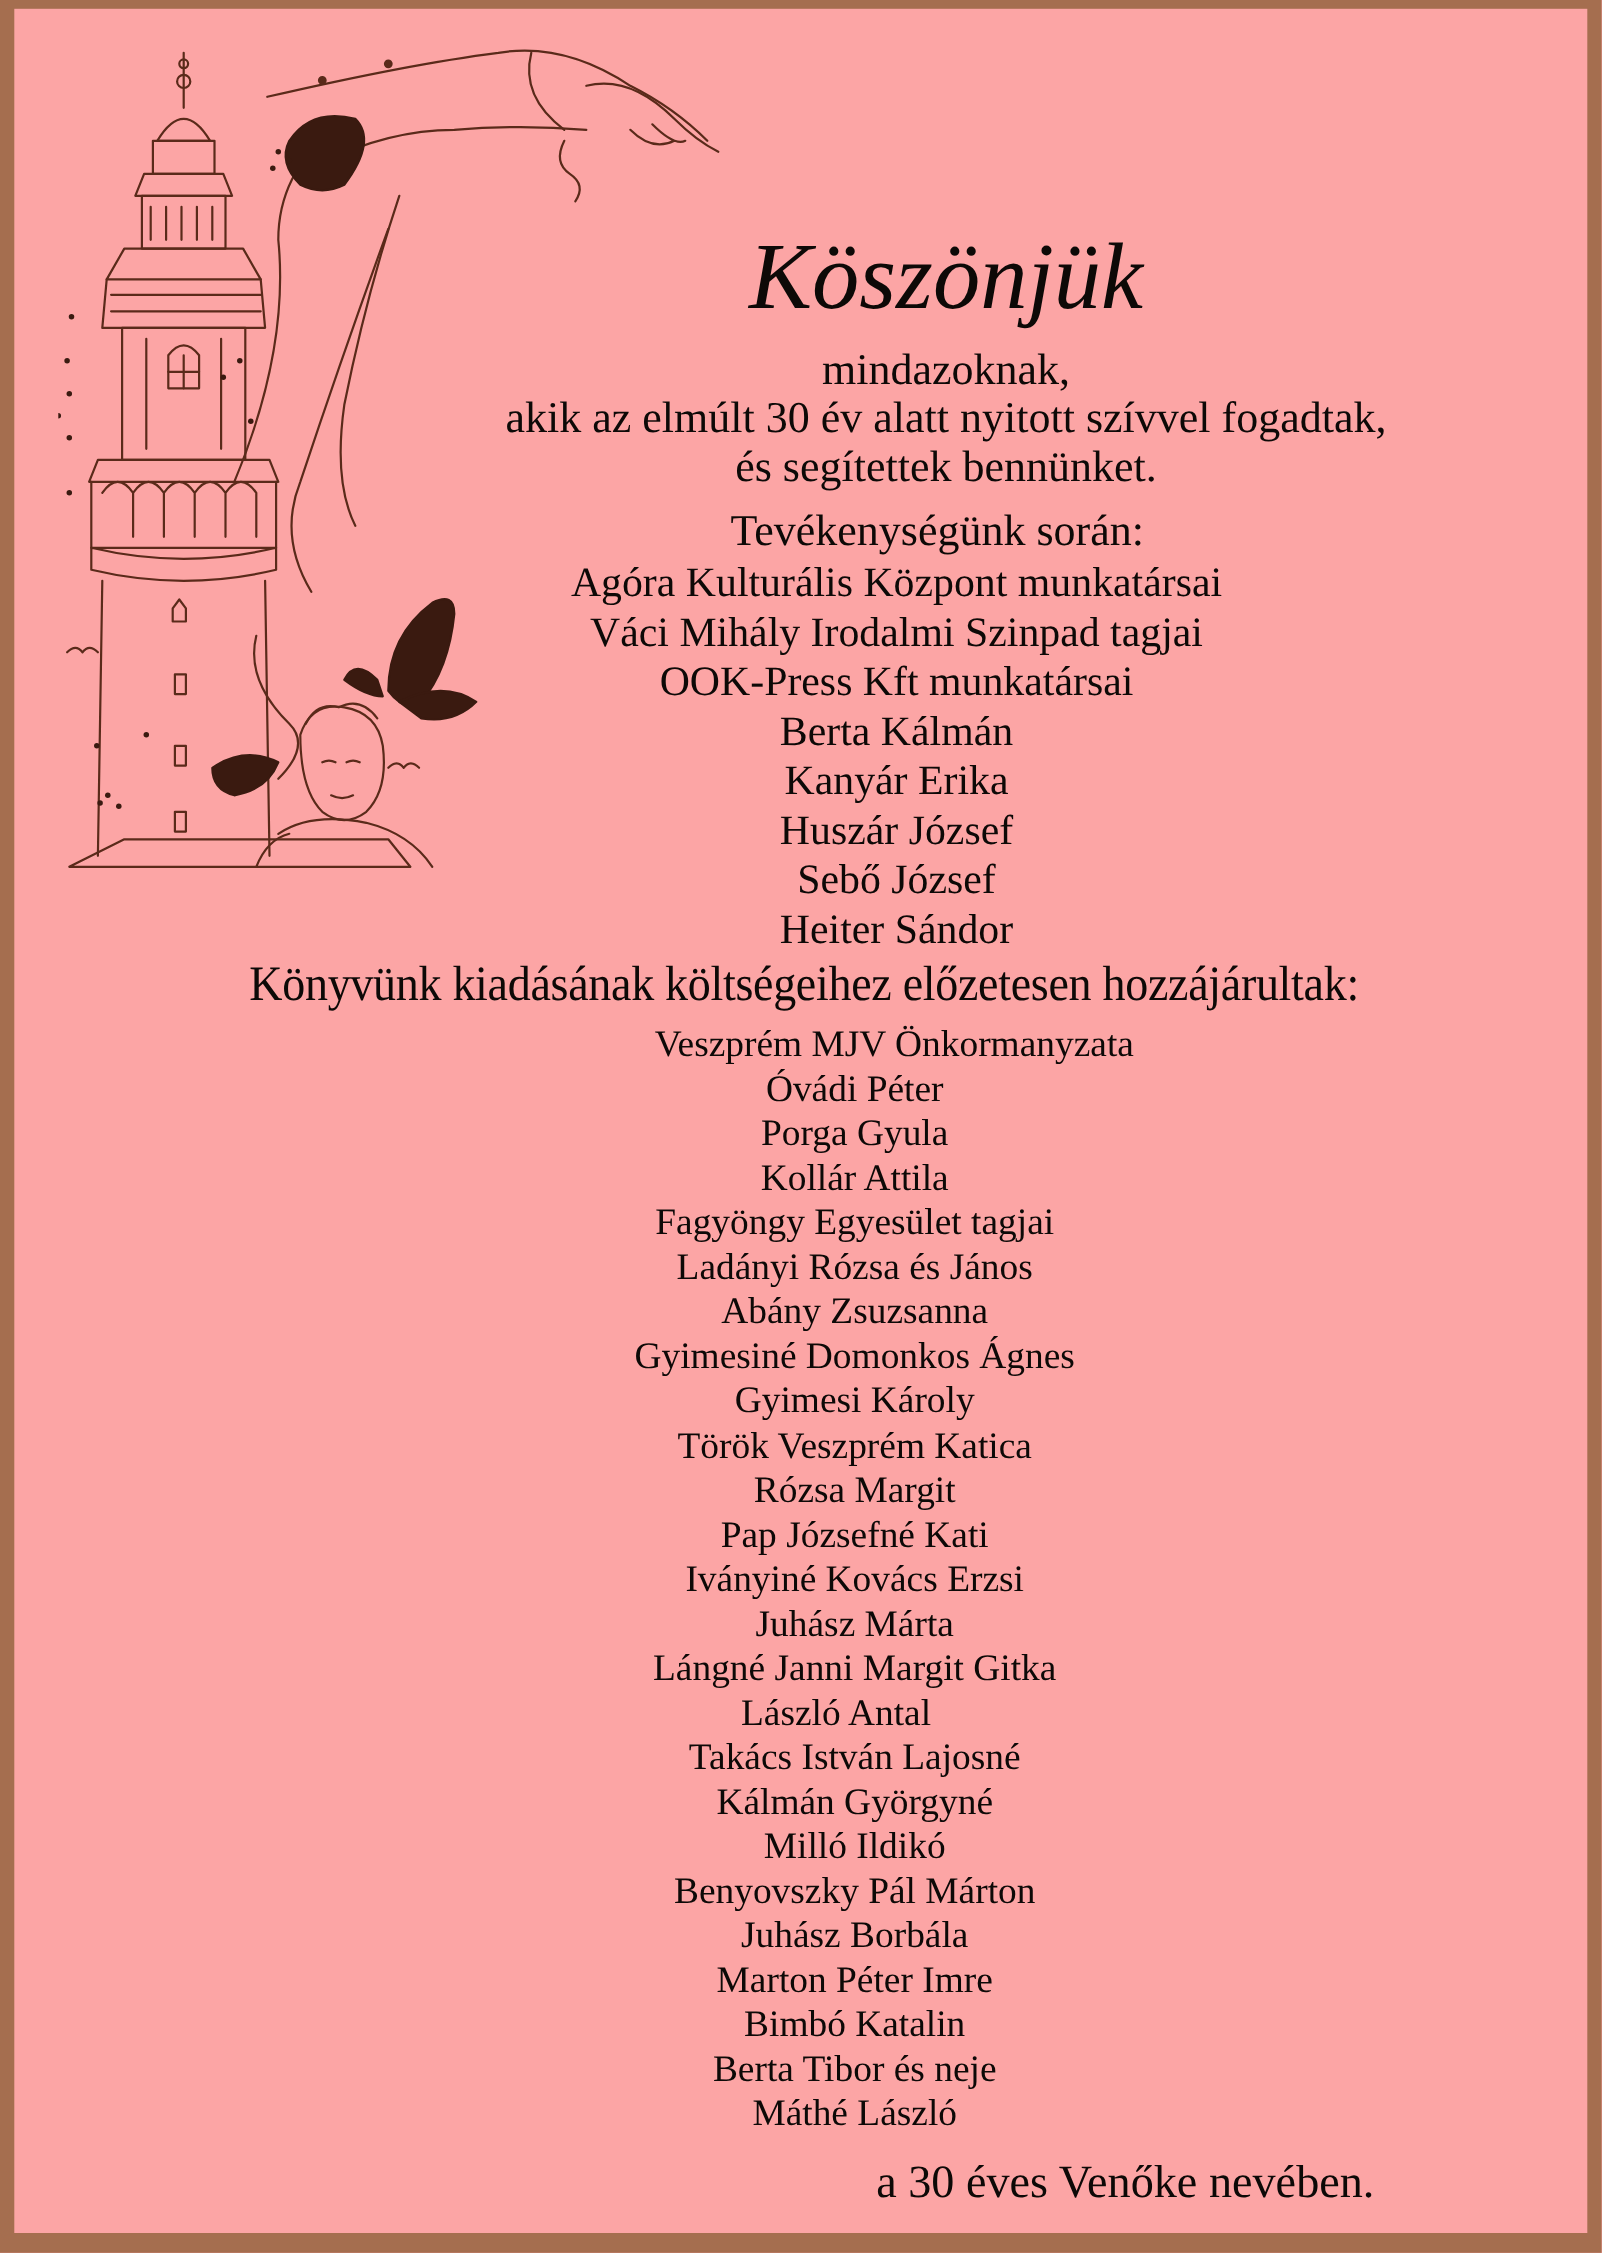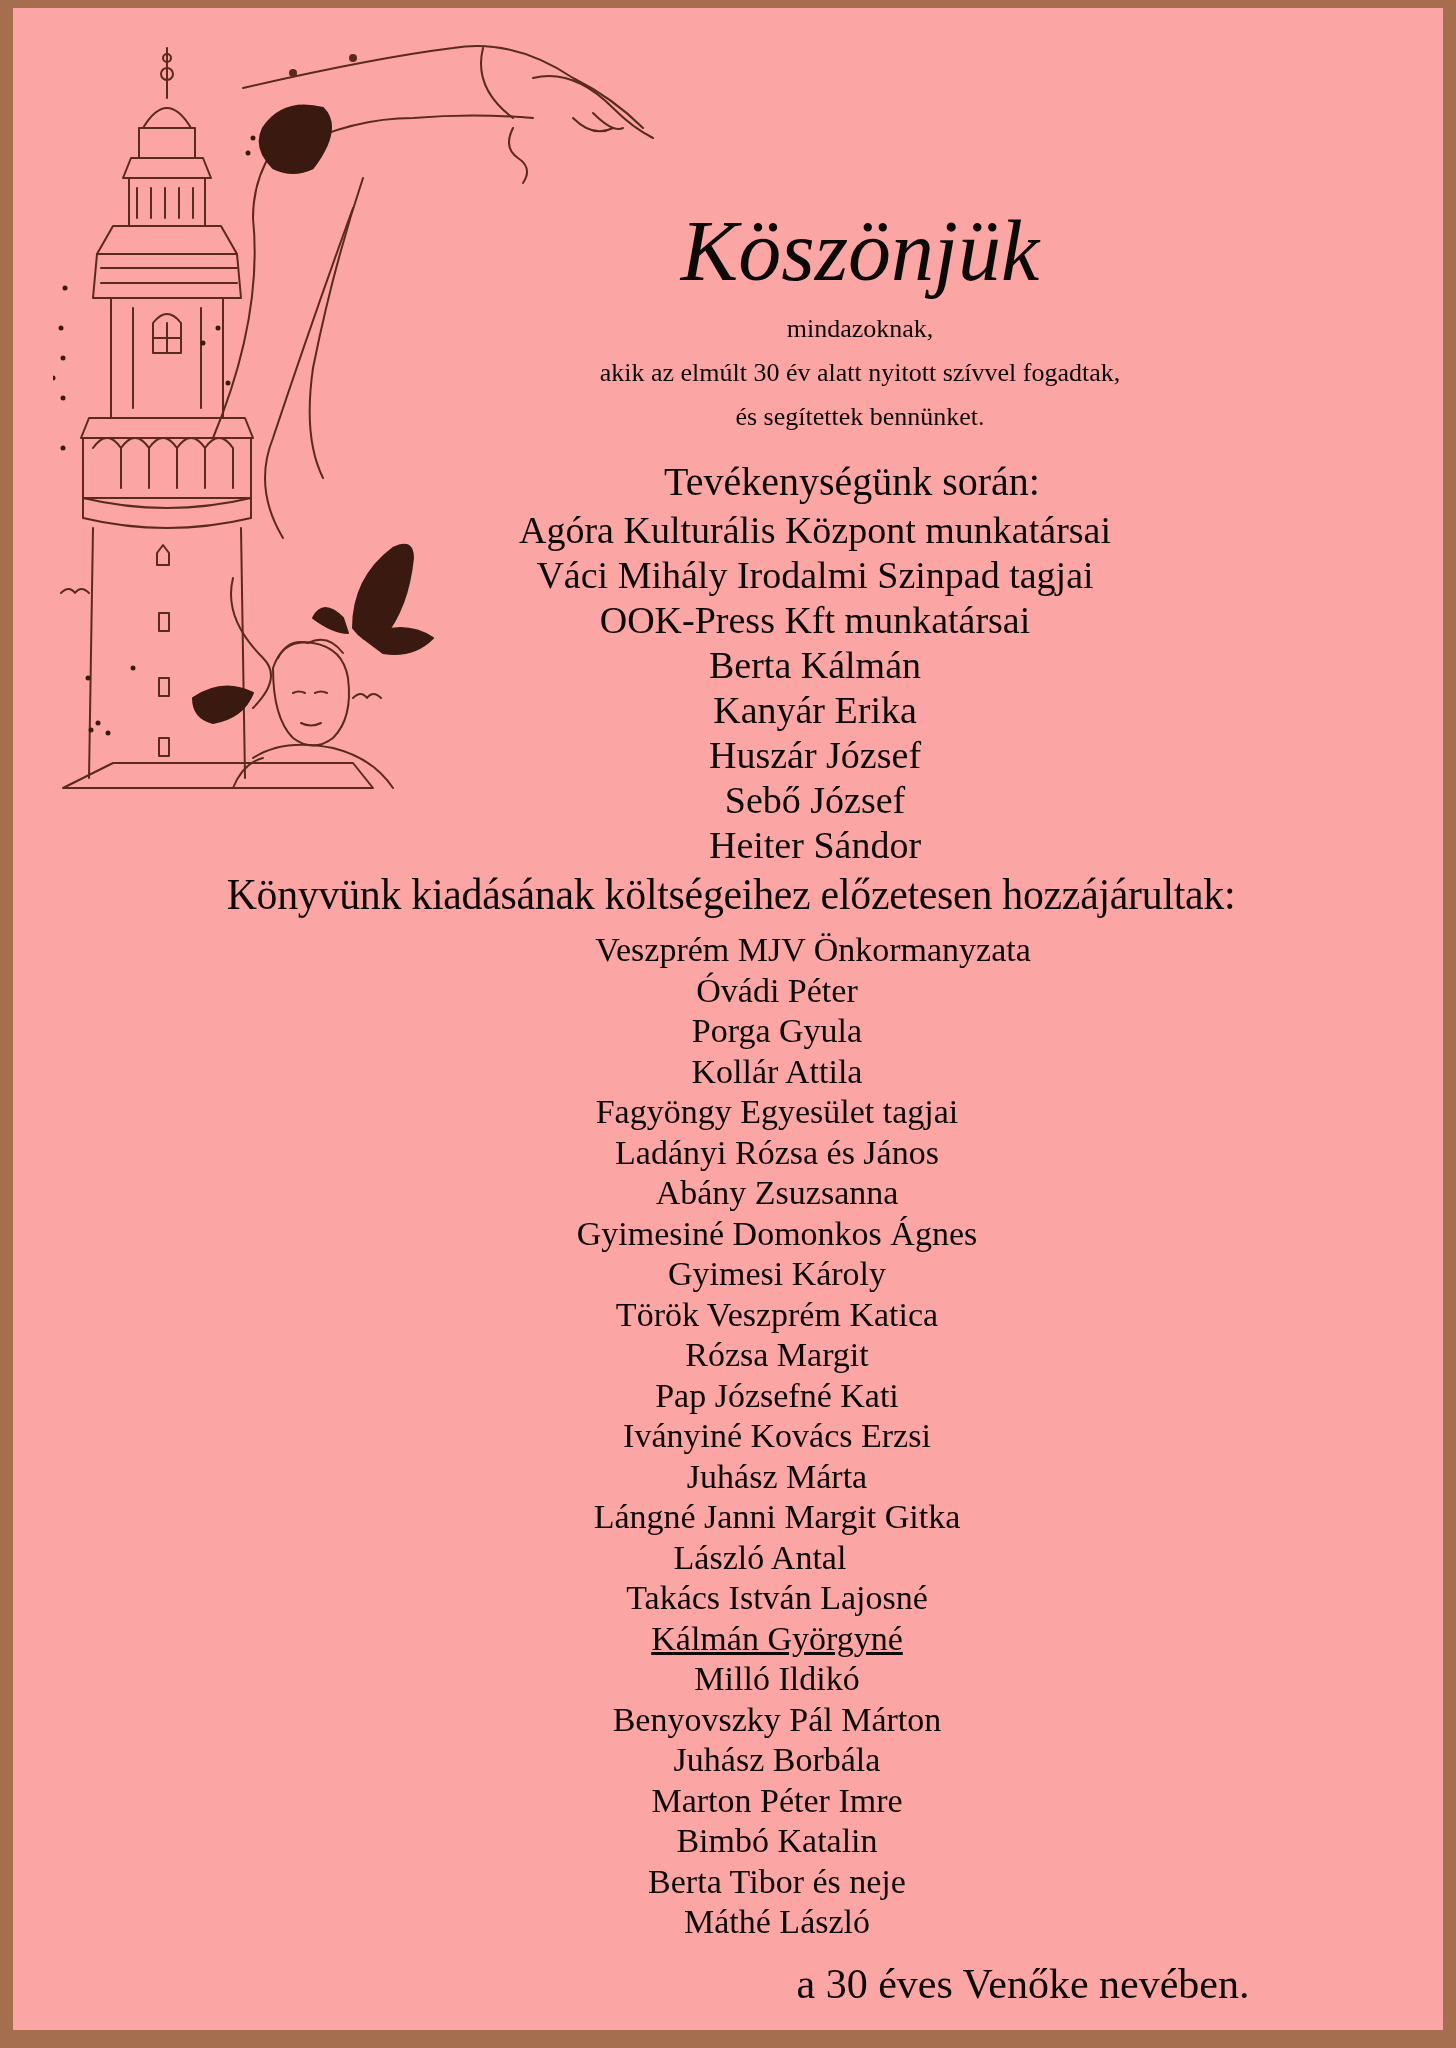--- a/index.html
+++ b/index.html
@@ -9,21 +9,21 @@
     font-family: "Liberation Serif", "DejaVu Serif", serif;
     color: #0d0907;
   }
   .page {
     position: absolute; left: 13px; top: 8px; width: 1430px; height: 2022px;
     background: #fca5a5;
   }
   .illustration { position: absolute; left: 40px; top: 10px; width: 760px; height: 790px; }
   .line { position: absolute; white-space: nowrap; text-align: center; transform: translateX(-50%); line-height: 1; }
   .title { font-style: italic; font-size: 86px; }
-  .intro { font-size: 26px; }
+  .intro { font-size: 40px; }
   .section-head { font-size: 40px; }
   .activity { font-size: 38px; }
   .sponsor-head { font-size: 45px; letter-spacing: -0.3px; transform: translateX(-50%) scaleX(0.93); }
   .sponsor { font-size: 34px; }
   .closing { font-size: 42px; }
 </style>
 </head>
 <body>
 
 <div class="page">
@@ -151,21 +151,21 @@
     <div class="line sponsor" style="left:764px; top:1209px;">Gyimesiné Domonkos Ágnes</div>
     <div class="line sponsor" style="left:764px; top:1249px;">Gyimesi Károly</div>
     <div class="line sponsor" style="left:764px; top:1290px;">Török Veszprém Katica</div>
     <div class="line sponsor" style="left:764px; top:1330px;">Rózsa Margit</div>
     <div class="line sponsor" style="left:764px; top:1371px;">Pap Józsefné Kati</div>
     <div class="line sponsor" style="left:764px; top:1411px;">Iványiné Kovács Erzsi</div>
     <div class="line sponsor" style="left:764px; top:1452px;">Juhász Márta</div>
     <div class="line sponsor" style="left:764px; top:1492px;">Lángné Janni Margit Gitka</div>
     <div class="line sponsor" style="left:747px; top:1533px;">László Antal</div>
     <div class="line sponsor" style="left:764px; top:1573px;">Takács István Lajosné</div>
-    <div class="line sponsor" style="left:764px; top:1614px;text-decoration:underline;">Kálmán Györgyné</div>
+    <div class="line sponsor" style="left:764px; top:1614px;">Kálmán Györgyné</div>
     <div class="line sponsor" style="left:764px; top:1654px;">Milló Ildikó</div>
     <div class="line sponsor" style="left:764px; top:1695px;">Benyovszky Pál Márton</div>
     <div class="line sponsor" style="left:764px; top:1735px;">Juhász Borbála</div>
     <div class="line sponsor" style="left:764px; top:1776px;">Marton Péter Imre</div>
     <div class="line sponsor" style="left:764px; top:1816px;">Bimbó Katalin</div>
     <div class="line sponsor" style="left:764px; top:1857px;">Berta Tibor és neje</div>
     <div class="line sponsor" style="left:764px; top:1897px;text-align:center;">Máthé László</div>
   </div>
 
   <div class="line closing" style="left:1010px; top:1955px;">a 30 éves Venőke nevében.</div>

